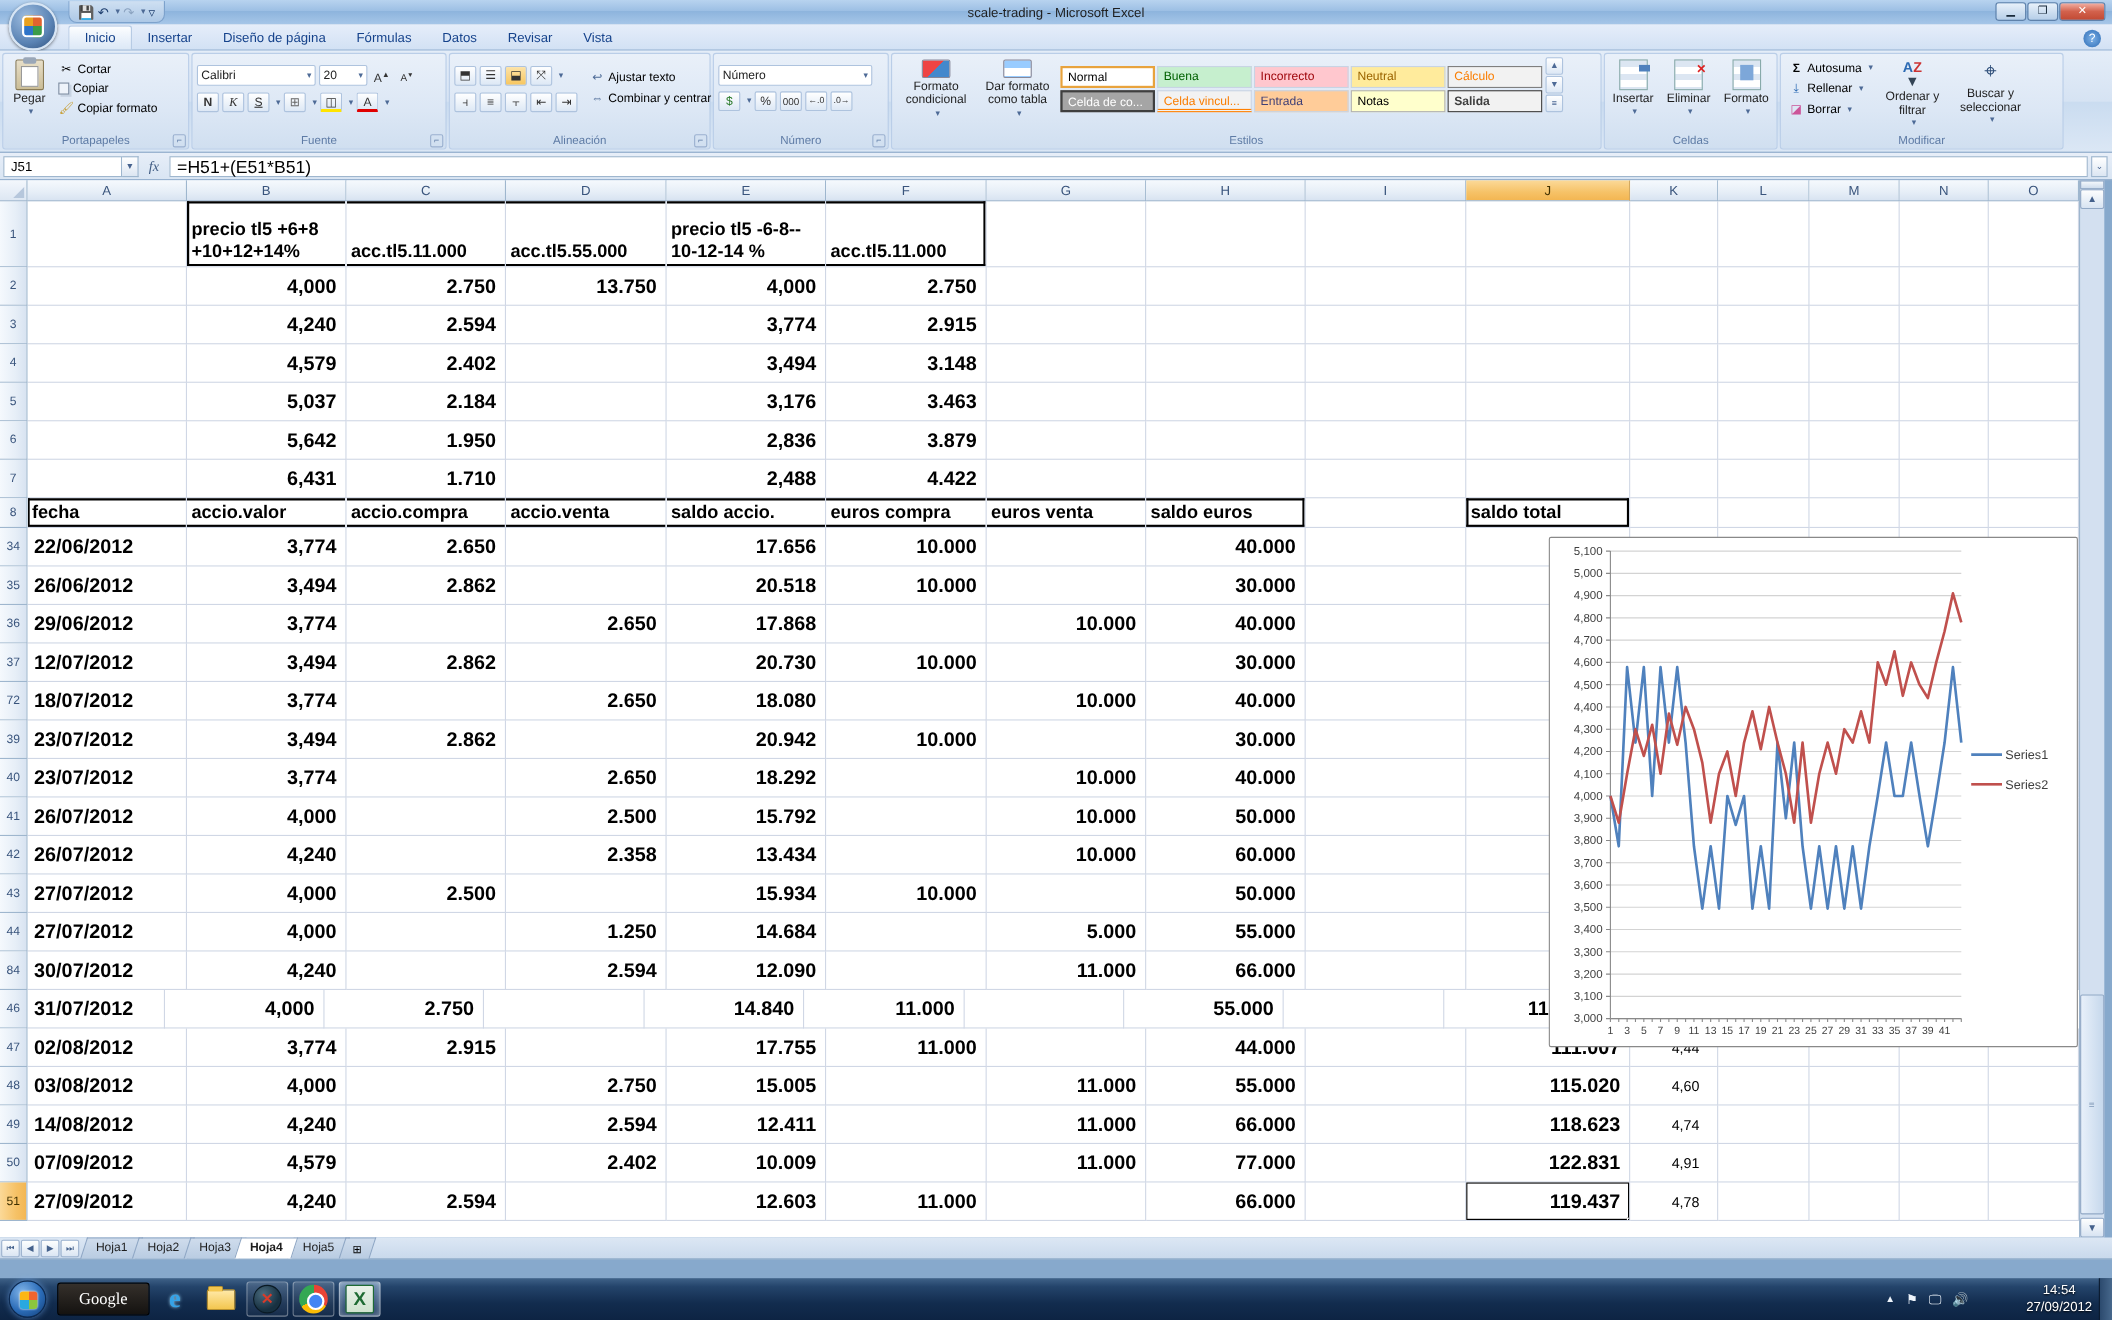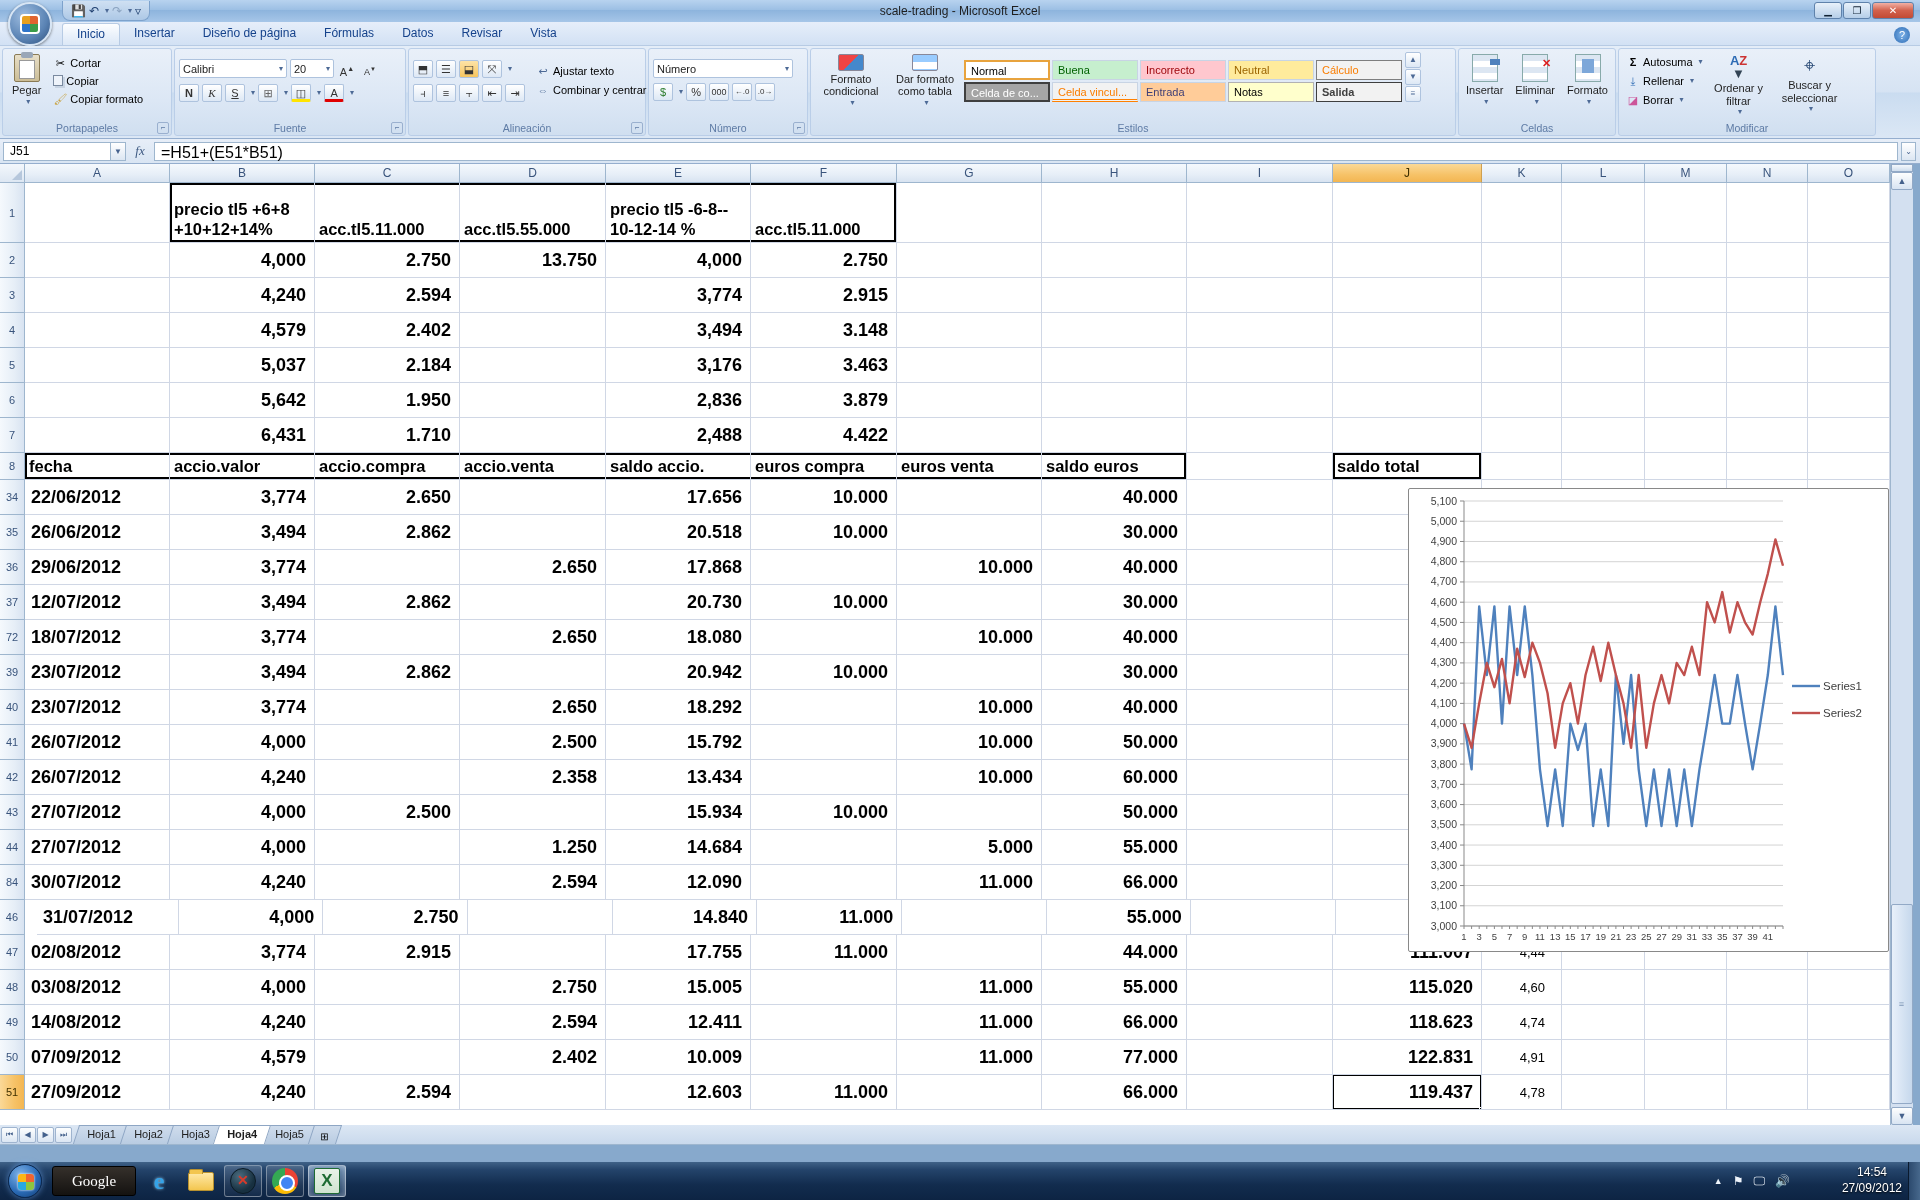--- a/index.html
+++ b/index.html
@@ -19,21 +19,21 @@
     background:linear-gradient(#e8f1fa,#b6cee8); color:#123; }
   .wbtn.close { background:linear-gradient(#f2b0a4,#d2614c 50%,#c24a34); color:#fff; width:42px; }
 
   
   .tabrow { position:absolute; left:0; top:22px; width:1920px; height:24px;
     background:linear-gradient(#e6eefa,#d2e1f4); border-bottom:1px solid #b7cbe4; display:flex; align-items:flex-end; }
   .office-btn { position:absolute; left:8px; top:-20px; width:44px; height:44px; border-radius:50%;
     background:radial-gradient(circle at 35% 30%,#9ebde0,#5a83b4 60%,#2d4d78); border:2px solid #d7e5f4; box-shadow:0 1px 3px rgba(0,0,0,.5); }
   .office-logo { position:absolute; left:10px; top:10px; width:20px; height:20px; border-radius:4px;
     background:conic-gradient(#e0632f 0 25%,#3a9c48 0 50%,#2e74c9 0 75%,#e8a01f 0); box-shadow:inset 0 0 0 2px #fff; }
-  .rtabs { display:flex; margin-left:62px; height:22px; }
+  .rtabs { display:flex; margin-left:62px; height:22px;align-items:flex-end; }
   .rtab { padding:3px 14px 4px; font-size:12px; color:#15428b; }
   .rtab.active { background:linear-gradient(#fdfeff,#e8f0fa 60%,#dce8f6); border:1px solid #b7cbe4; border-bottom:none; border-radius:3px 3px 0 0; color:#15428b; }
   .ribbon { position:absolute; left:0; top:46px; width:1920px; height:93px;
     background:linear-gradient(#e4edf8,#d6e3f3 50%,#cadcf0 51%,#dbe7f5); border-bottom:1px solid #95aece; display:flex; padding:2px 2px 0 2px; }
   .rgroup { position:relative; height:88px; border:1px solid #bacee8; border-radius:3px; margin-right:2px;
     background:linear-gradient(#e9f0f9,#dce7f5 60%,#d0dff0); }
   .rg-label { position:absolute; left:0; right:0; bottom:1px; text-align:center; font-size:10.5px; color:#5e7ba5; }
   .rg-dlg { position:absolute; right:2px; bottom:1px; width:12px; height:12px; border:1px solid #9ab0cf; border-radius:2px; font-size:8px; line-height:10px; text-align:center; color:#5e7ba5; }
   .rg-body { display:flex; padding:3px 4px 14px 4px; height:74px; }
   .bigbtn { display:flex; flex-direction:column; align-items:center; justify-content:flex-start; padding:2px 5px; border-radius:3px; font-size:11px; color:#1e1e1e; text-align:center; line-height:1.15; }
@@ -787,21 +787,21 @@
         <div class="gcell" style="width: 146px;"></div>
         <div class="gcell t-n" style="width: 149px;">117.262</div>
         <div class="gcell" style="width: 80px;"></div>
         <div class="gcell" style="width: 83px;"></div>
         <div class="gcell" style="width: 82px;"></div>
         <div class="gcell" style="width: 81px;"></div>
         <div class="gcell" style="width: 82px;"></div>
       </div>
       <div class="grow" style="height: 35px;">
         <div class="rowhdr">46</div>
-        <div class="gcell t-d" style="width: 143px; margin-left: 12px;">31/07/2012</div>
+        <div class="gcell t-d" style="width: 125px;">31/07/2012</div>
         <div class="gcell t-n" style="width: 145px;">4,000</div>
         <div class="gcell t-n" style="width: 145px;">2.750</div>
         <div class="gcell" style="width: 146px;"></div>
         <div class="gcell t-n" style="width: 145px;">14.840</div>
         <div class="gcell t-n" style="width: 146px;">11.000</div>
         <div class="gcell" style="width: 145px;"></div>
         <div class="gcell t-n" style="width: 145px;">55.000</div>
         <div class="gcell" style="width: 146px;"></div>
         <div class="gcell t-n" style="width: 149px;">114.360</div>
         <div class="gcell" style="width: 80px;"></div>

